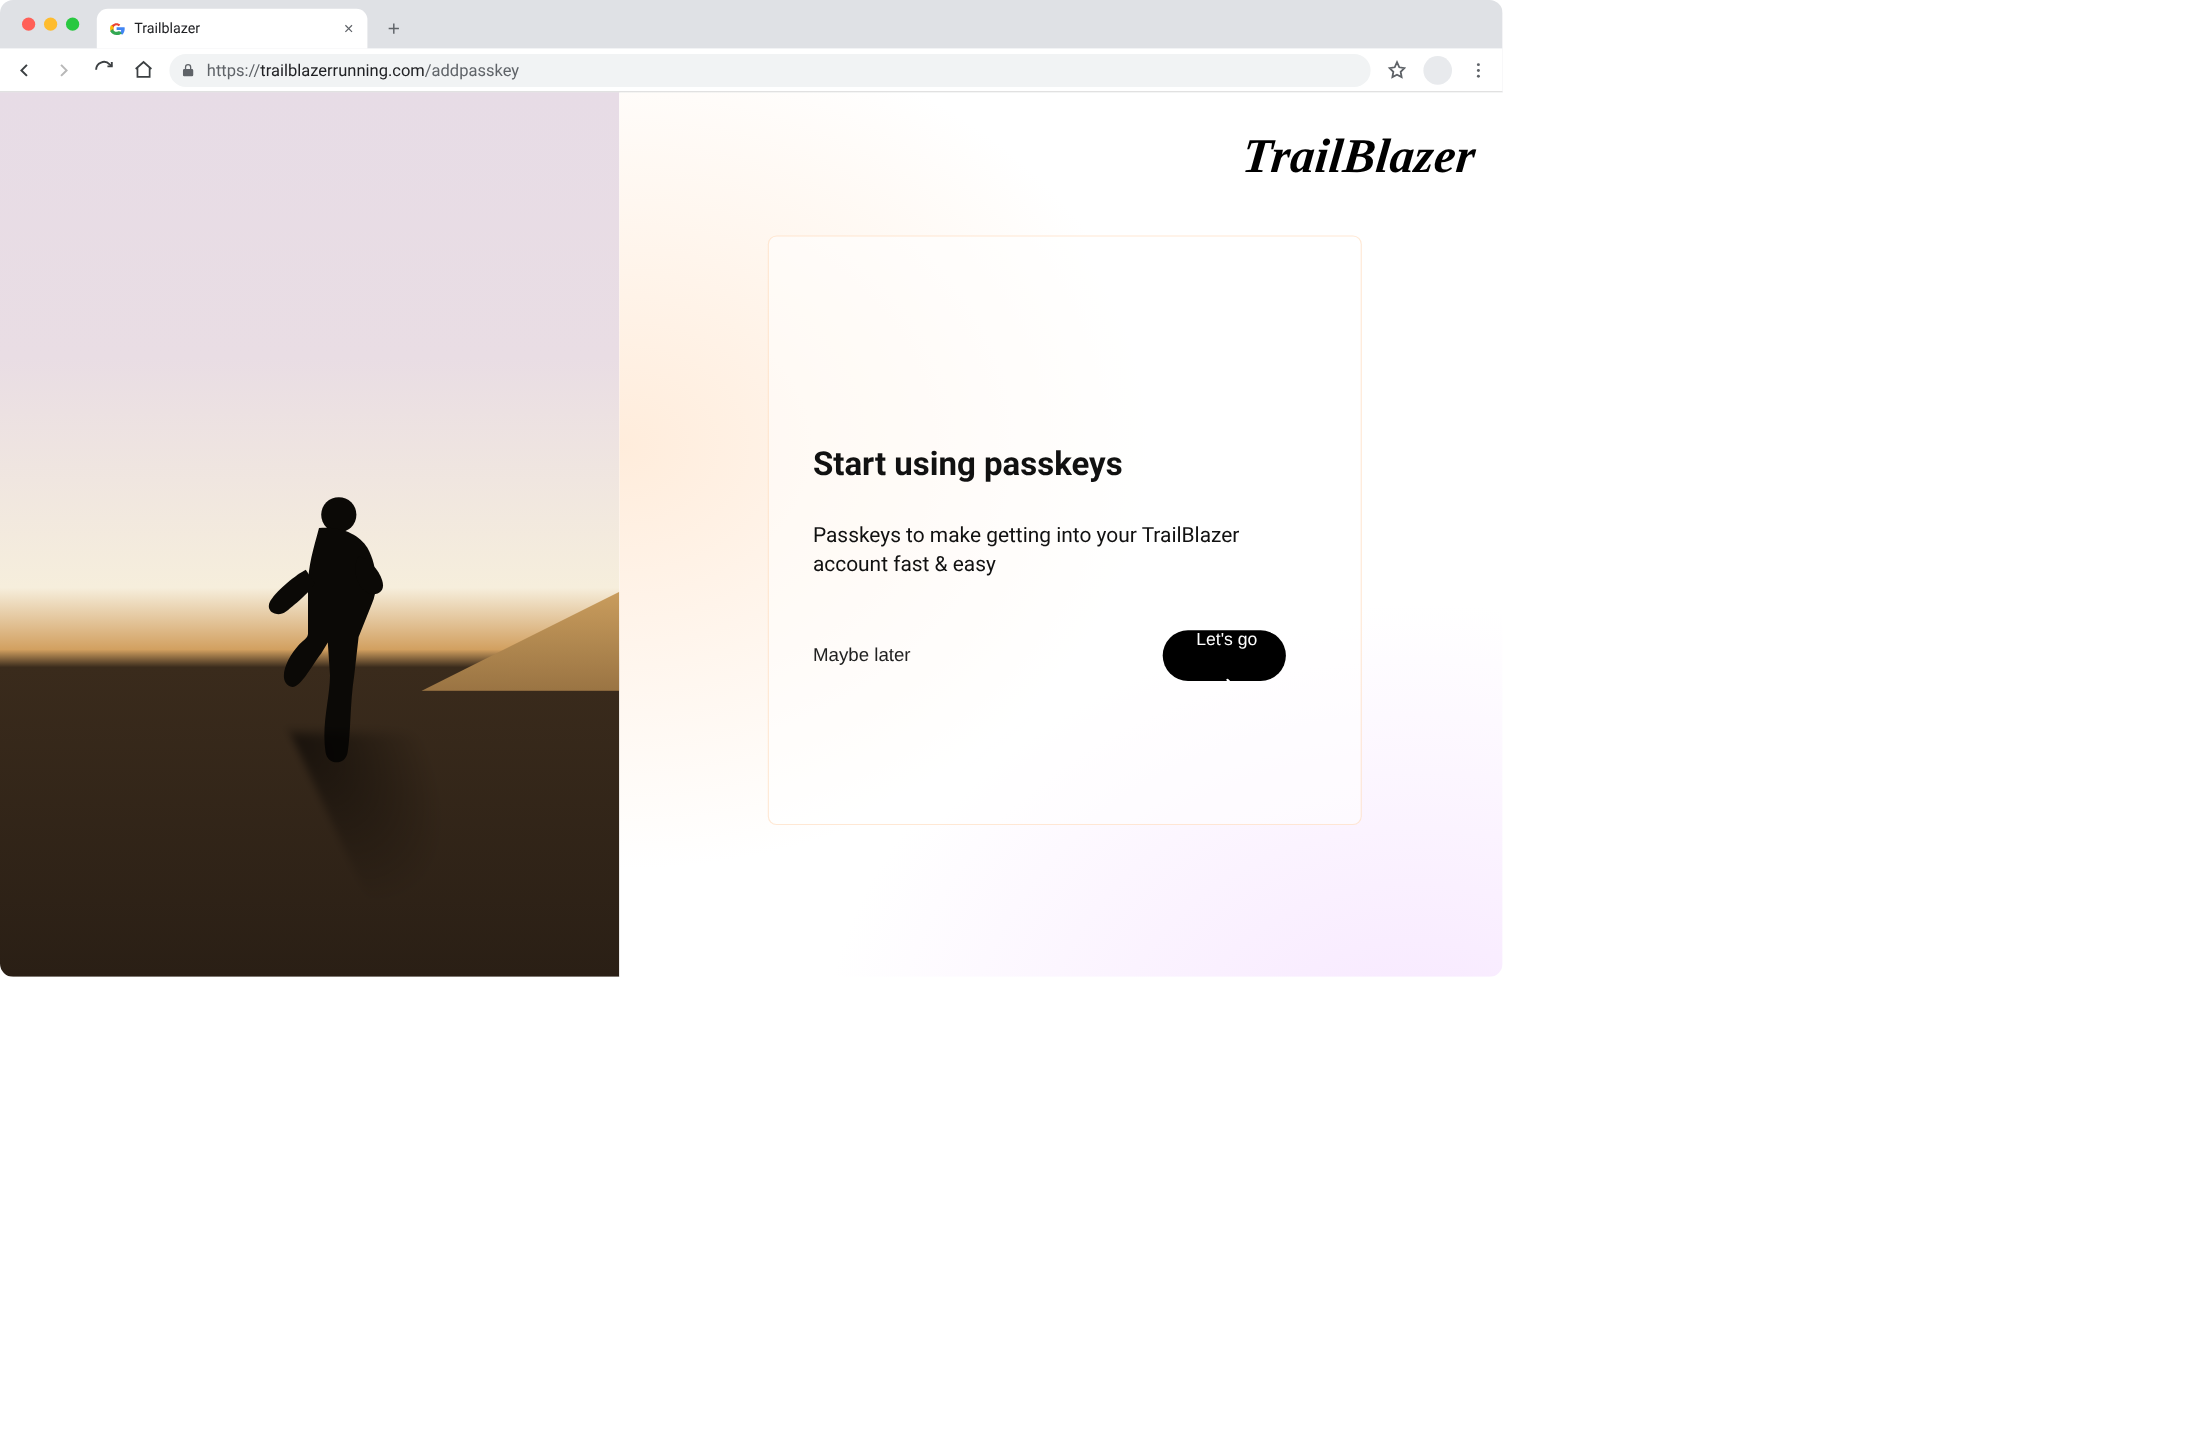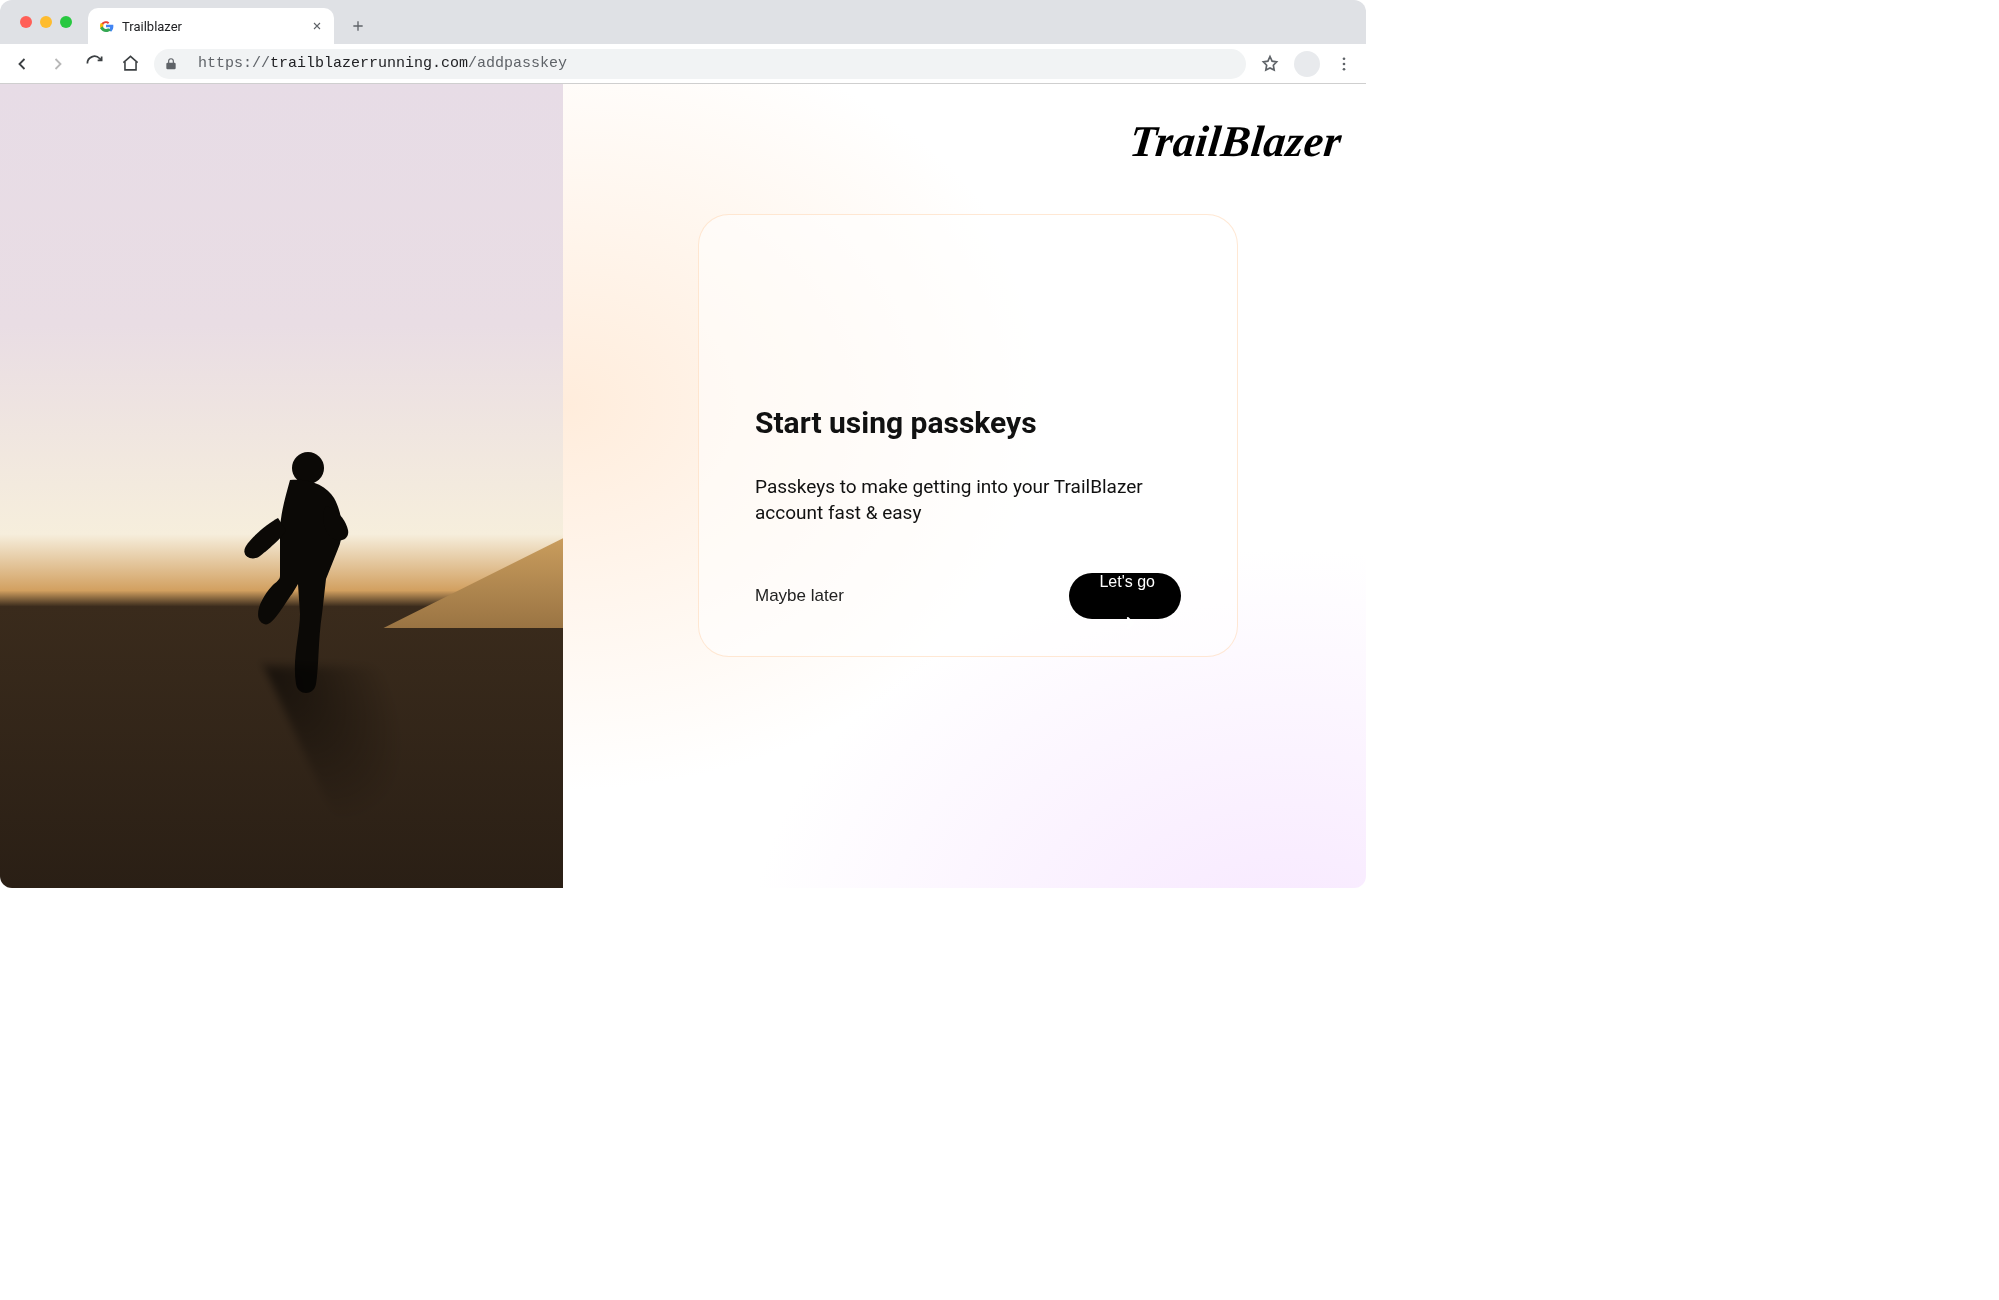--- a/index.html
+++ b/index.html
@@ -74,22 +74,21 @@
     }
     .nav-icon.disabled { color:#b8b8b8; }
     .addr {
       flex: 1;
       height: 30px;
       background: #f1f3f4;
       border-radius: 16px;
       display:flex;
       align-items:center;
       padding: 0 10px;
-      gap: 20px;
-      font-family: Liberation Mono, monospace;
+      gap: 10px;
     }
     .lock { width:14px; height:14px; display:flex; align-items:center; justify-content:center; color:#5f6368; }
     .url { font-size: 15px; color:#202124; }
     .url .domain { color:#202124; }
     .url .path { color:#5f6368; }
     .right-icons { display:flex; gap:12px; align-items:center; }
     .avatar { width:26px; height:26px; border-radius:50%; background:#e8eaed; }
 
     
     .page {
@@ -157,25 +156,25 @@
       font-weight: 700;
       color:#000;
       letter-spacing: 0.5px;
       transform: skewX(-6deg);
     }
     .card {
       position:absolute;
       left: 135px;
       top: 130px;
       width: 540px;
-      height: 443px;
+      height: 536px;
       background: rgba(255,255,255,0.55);
       border: 1px solid rgba(255,210,170,0.5);
-      border-radius: 31px;
-      padding: 60px 56px;
+      border-radius: 8px;
+      padding: 60px 40px;
       box-shadow: 0 0 0 0 rgba(0,0,0,0);
     }
     .card h1 {
       font-size: 30px;
       font-weight: 700;
       margin-top: 130px;
       color:#111;
     }
     .card p {
       font-size: 19px;

